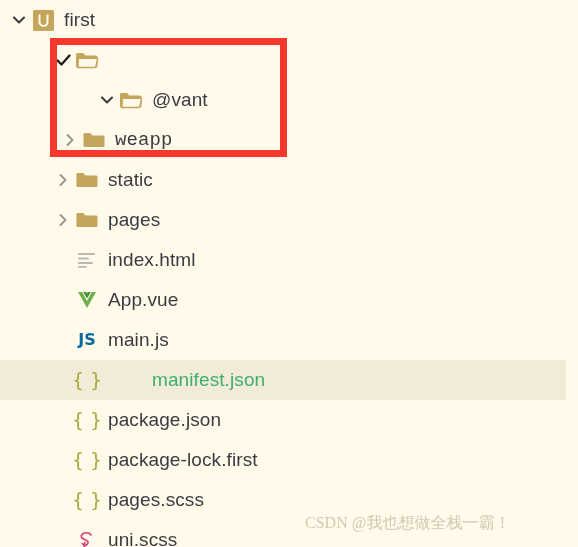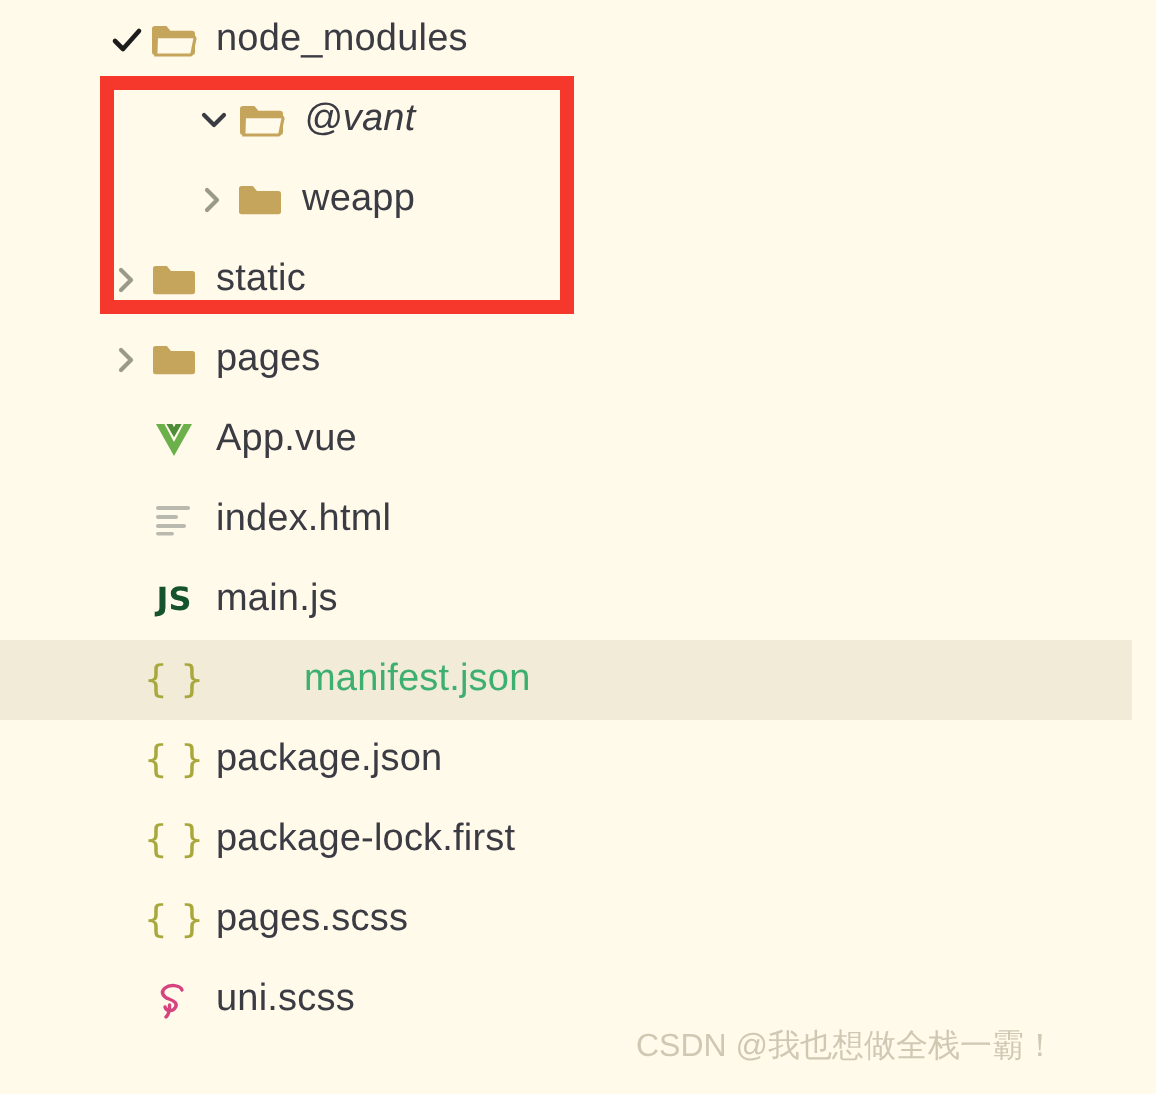--- a/index.html
+++ b/index.html
@@ -72,70 +72,83 @@
   }
   .label.modified { color: #3daf6f; margin-left: 44px; }
 
   
   .txticon {
     font-family: "DejaVu Sans", sans-serif;
     font-weight: 700;
     font-size: 16px;
     line-height: 1;
   }
-  .txticon.js   { color: #14532d; font-size: 16px; }
+  .txticon.js   { color: #0369a1; font-size: 16px; }
   .txticon.json { color: #a8a83c; font-size: 19px; font-weight: 400; }
 
   
   .lvl0 { padding-left: 8px; }
   .lvl1 { padding-left: 52px; }
-  .lvl2 { padding-left: 96px; font-style: italic; }
-  .lvl3 { padding-left: 95px; }
+  .lvl2 { padding-left: 96px; }
+  .lvl3 { padding-left: 59px; font-family: Liberation Mono, monospace; }
 
   
   #redbox {
     position: absolute;
     left: 50px;
     top: 38px;
     width: 237px;
     height: 119px;
     border: 7px solid #f5372c;
     box-sizing: border-box;
     pointer-events: none;
   }
 
   #watermark {
     position: absolute;
-    left: 318px;
+    left: 305px;
     top: 513px;
     font-size: 16px;
     color: #cfc9b4;
-    font-family: Liberation Sans, sans-serif;
+    font-family: Liberation Serif, serif;
     white-space: nowrap;
   }
 </style>
 </head>
 <body>
 
 <div id="explorer">
   <div class="tree" id="tree">
+      <div class="row lvl0">
+        <span class="twisty">
+          <svg width="16" height="16" viewBox="0 0 16 16">
+            <path d="M3 5.5 L8 10.5 L13 5.5" fill="none" stroke="#3b3b44" stroke-width="2.1" stroke-linecap="round" stroke-linejoin="round"></path>
+          </svg>
+        </span>
+        <span class="icon">
+          <svg width="21" height="21" viewBox="0 0 21 21">
+            <rect x="0" y="0" width="21" height="21" rx="1.5" fill="#c5a55c"></rect>
+            <path d="M6.5 4.5 V12 a4 4 0 0 0 8 0 V4.5" fill="none" stroke="#fffaea" stroke-width="2"></path>
+          </svg>
+        </span>
+        <span class="label">first</span>
+      </div>
       <div class="row lvl1">
         <span class="twisty">
           <svg width="17" height="17" viewBox="0 0 17 17">
             <path d="M2.5 8.5 L6.5 12.5 L14.5 3.5" fill="none" stroke="#1c1c1c" stroke-width="2.3" stroke-linecap="round" stroke-linejoin="round"></path>
           </svg>
         </span>
         <span class="icon">
           <svg width="24" height="20" viewBox="0 0 24 20">
             <path d="M1 4.5 a1.5 1.5 0 0 1 1.5-1.5 H8.2 l2 2.4 H21 a1.5 1.5 0 0 1 1.5 1.5 V16 a1.5 1.5 0 0 1 -1.5 1.5 H2.5 A1.5 1.5 0 0 1 1 16 Z" fill="#c5a55c"></path>
             <path d="M3.2 8.3 H21.6 a0.9 0.9 0 0 1 0.85 1.15 L21 16.6 a1.3 1.3 0 0 1 -1.25 0.9 H2.9 Z" fill="#fffaea"></path>
             <path d="M3.2 8.3 H21.6 a0.9 0.9 0 0 1 0.85 1.15 L21 16.6 a1.3 1.3 0 0 1 -1.25 0.9 H2.9 Z" fill="none" stroke="#c5a55c" stroke-width="1.6"></path>
           </svg>
         </span>
-        <span class="label">node_modules</span>
       </div>
       <div class="row lvl2">
         <span class="twisty">
           <svg width="16" height="16" viewBox="0 0 16 16">
             <path d="M3 5.5 L8 10.5 L13 5.5" fill="none" stroke="#3b3b44" stroke-width="2.1" stroke-linecap="round" stroke-linejoin="round"></path>
           </svg>
         </span>
         <span class="icon">
           <svg width="24" height="20" viewBox="0 0 24 20">
             <path d="M1 4.5 a1.5 1.5 0 0 1 1.5-1.5 H8.2 l2 2.4 H21 a1.5 1.5 0 0 1 1.5 1.5 V16 a1.5 1.5 0 0 1 -1.5 1.5 H2.5 A1.5 1.5 0 0 1 1 16 Z" fill="#c5a55c"></path>
@@ -176,46 +189,46 @@
           <svg width="16" height="16" viewBox="0 0 16 16">
             <path d="M5.5 3 L10.5 8 L5.5 13" fill="none" stroke="#9a9a88" stroke-width="2.1" stroke-linecap="round" stroke-linejoin="round"></path>
           </svg>
         </span>
         <span class="icon">
           <svg width="24" height="20" viewBox="0 0 24 20">
             <path d="M1.5 4.3 a1.3 1.3 0 0 1 1.3-1.3 H8.4 l2.1 2.5 H21.2 a1.3 1.3 0 0 1 1.3 1.3 V15.8 a1.3 1.3 0 0 1 -1.3 1.3 H2.8 A1.3 1.3 0 0 1 1.5 15.8 Z" fill="#c5a55c"></path>
           </svg>
         </span>
         <span class="label">pages</span>
-      </div>
-      <div class="row lvl1">
-        <span class="twisty empty"></span>
-        <span class="icon">
-          <svg width="22" height="20" viewBox="0 0 22 20">
-            <path d="M2 2 H6.2 L11 11 L15.8 2 H20 L11 18 Z" fill="#6bb04b"></path>
-            <path d="M7.2 2 H10.2 L11 3.6 L11.8 2 H14.8 L11 8.6 Z" fill="#4e8c3a"></path>
-          </svg>
-        </span>
-        <span class="label">App.vue</span>
       </div>
       <div class="row lvl1">
         <span class="twisty empty"></span>
         <span class="icon">
           <svg width="22" height="18" viewBox="0 0 22 18">
             <rect x="2" y="2" width="17" height="2" rx="1" fill="#b9b9b0"></rect>
             <rect x="2" y="6.5" width="11" height="2" rx="1" fill="#b9b9b0"></rect>
             <rect x="2" y="11" width="15" height="2" rx="1" fill="#b9b9b0"></rect>
             <rect x="2" y="15" width="9" height="1.8" rx="0.9" fill="#b9b9b0"></rect>
           </svg>
         </span>
         <span class="label">index.html</span>
       </div>
       <div class="row lvl1">
         <span class="twisty empty"></span>
         <span class="icon">
+          <svg width="22" height="20" viewBox="0 0 22 20">
+            <path d="M2 2 H6.2 L11 11 L15.8 2 H20 L11 18 Z" fill="#6bb04b"></path>
+            <path d="M7.2 2 H10.2 L11 3.6 L11.8 2 H14.8 L11 8.6 Z" fill="#4e8c3a"></path>
+          </svg>
+        </span>
+        <span class="label">App.vue</span>
+      </div>
+      <div class="row lvl1">
+        <span class="twisty empty"></span>
+        <span class="icon">
           <span class="txticon js">JS</span>
         </span>
         <span class="label">main.js</span>
       </div>
       <div class="row lvl1 selected">
         <span class="twisty empty"></span>
         <span class="icon">
           <span class="txticon json">{&nbsp;}</span>
         </span>
         <span class="label modified">manifest.json</span>

